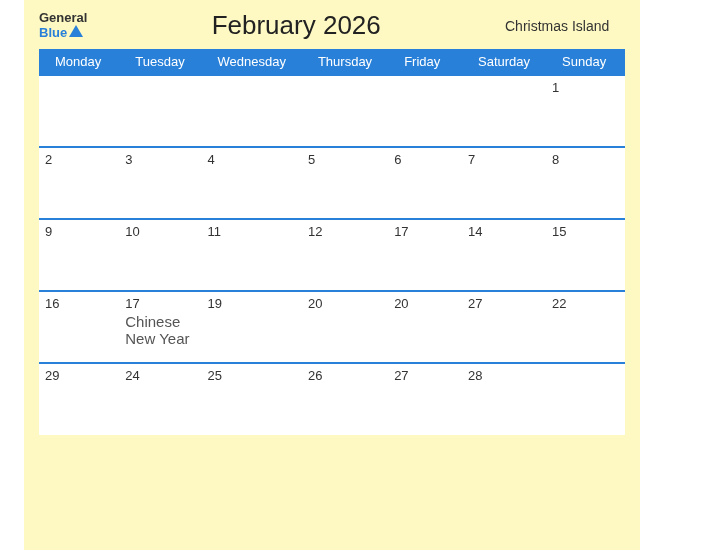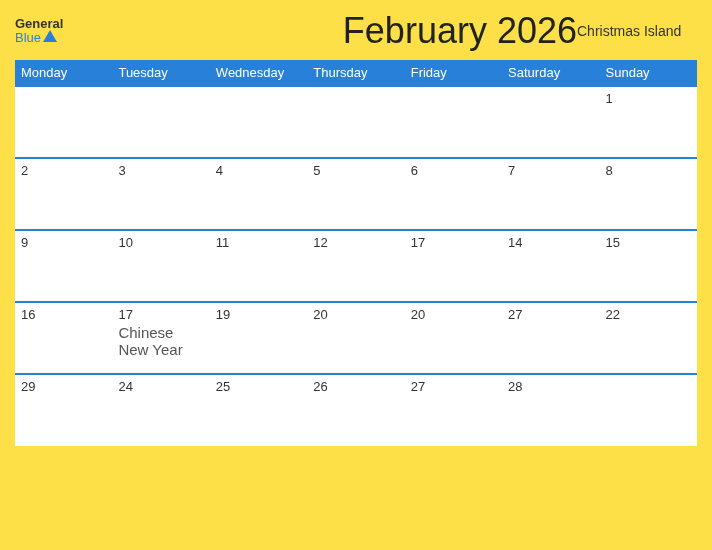--- a/index.html
+++ b/index.html
@@ -4,86 +4,87 @@
   <style>
     * { box-sizing: border-box; margin: 0; padding: 0; }
     body {
       font-family: Arial, sans-serif;
       background: #fff;
       width: 712px;
       height: 550px;
       overflow: hidden;
     }
     .calendar-container {
-      width: 712px;
+      width: 616px;
       height: 550px;
-      background: #fde047;
+      background: #fef9c3;
       padding: 10px 15px 15px 15px;
+      margin-left: 24px;
     }
     .header {
       display: flex;
       align-items: center;
       justify-content: space-between;
       margin-bottom: 8px;
     }
     .logo {
       display: flex;
       flex-direction: column;
       align-items: flex-start;
     }
     .logo-general {
       font-size: 13px;
       font-weight: bold;
       color: #333;
       line-height: 1.1;
     }
     .logo-blue {
       font-size: 13px;
-      font-weight: normal;
+      font-weight: bold;
       color: #2980d9;
       line-height: 1.1;
     }
     .logo-icon {
       display: inline-block;
       width: 0;
       height: 0;
       border-left: 7px solid transparent;
       border-right: 7px solid transparent;
       border-bottom: 12px solid #2980d9;
       margin-left: 2px;
       vertical-align: middle;
       position: relative;
       top: -2px;
     }
     .logo-row {
       display: flex;
       align-items: center;
     }
     .month-title {
-      font-size: 36px;
+      font-size: 26px;
       font-weight: 400;
       color: #222;
-      text-align: right;
+      text-align: center;
       flex: 1;
     }
     .location {
       font-size: 14px;
       color: #333;
       min-width: 120px;
     }
     .calendar-grid {
       width: 100%;
       border-collapse: collapse;
     }
     .calendar-grid th {
       background: #2980d9;
       color: #fff;
       font-size: 13px;
       font-weight: 500;
-      padding: 5px 6px;
+      padding: 5px 16px;
       text-align: left;
       border: none;
     }
     .calendar-grid td {
       border-top: 2px solid #2980d9;
       vertical-align: top;
       padding: 4px 6px 2px 6px;
       width: calc(100% / 7);
       height: 72px;
       font-size: 13px;

